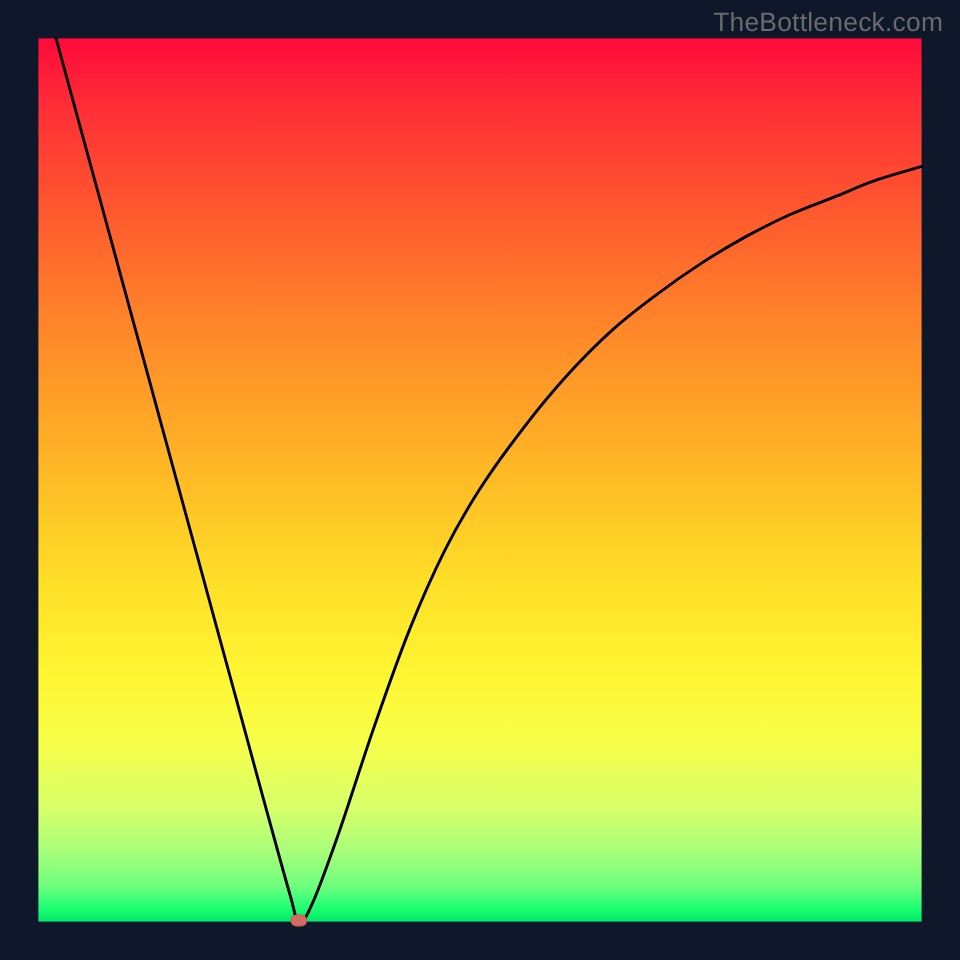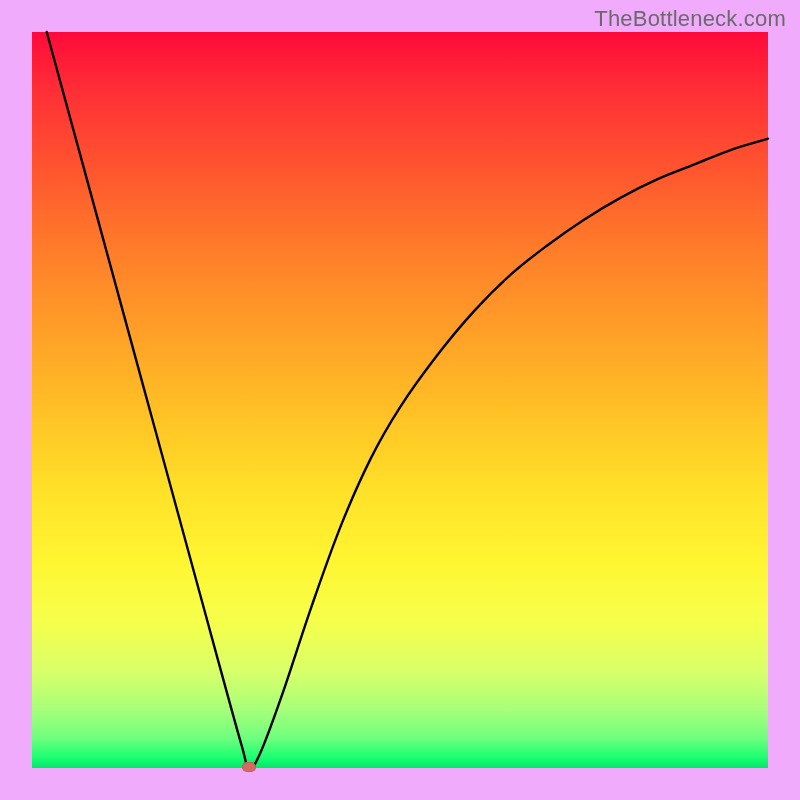--- a/index.html
+++ b/index.html
@@ -10,21 +10,21 @@
     background: #000;
     overflow: hidden;
     font-family: Arial, Helvetica, sans-serif;
   }
   .frame {
     position: absolute;
     top: 0;
     left: 0;
     width: 800px;
     height: 800px;
-    background: #f0abfc;
+    background: #0f172a;
   }
   .plot-area {
     position: absolute;
     top: 32px;
     left: 32px;
     width: 736px;
     height: 736px;
     
     background: linear-gradient(
       to bottom,

